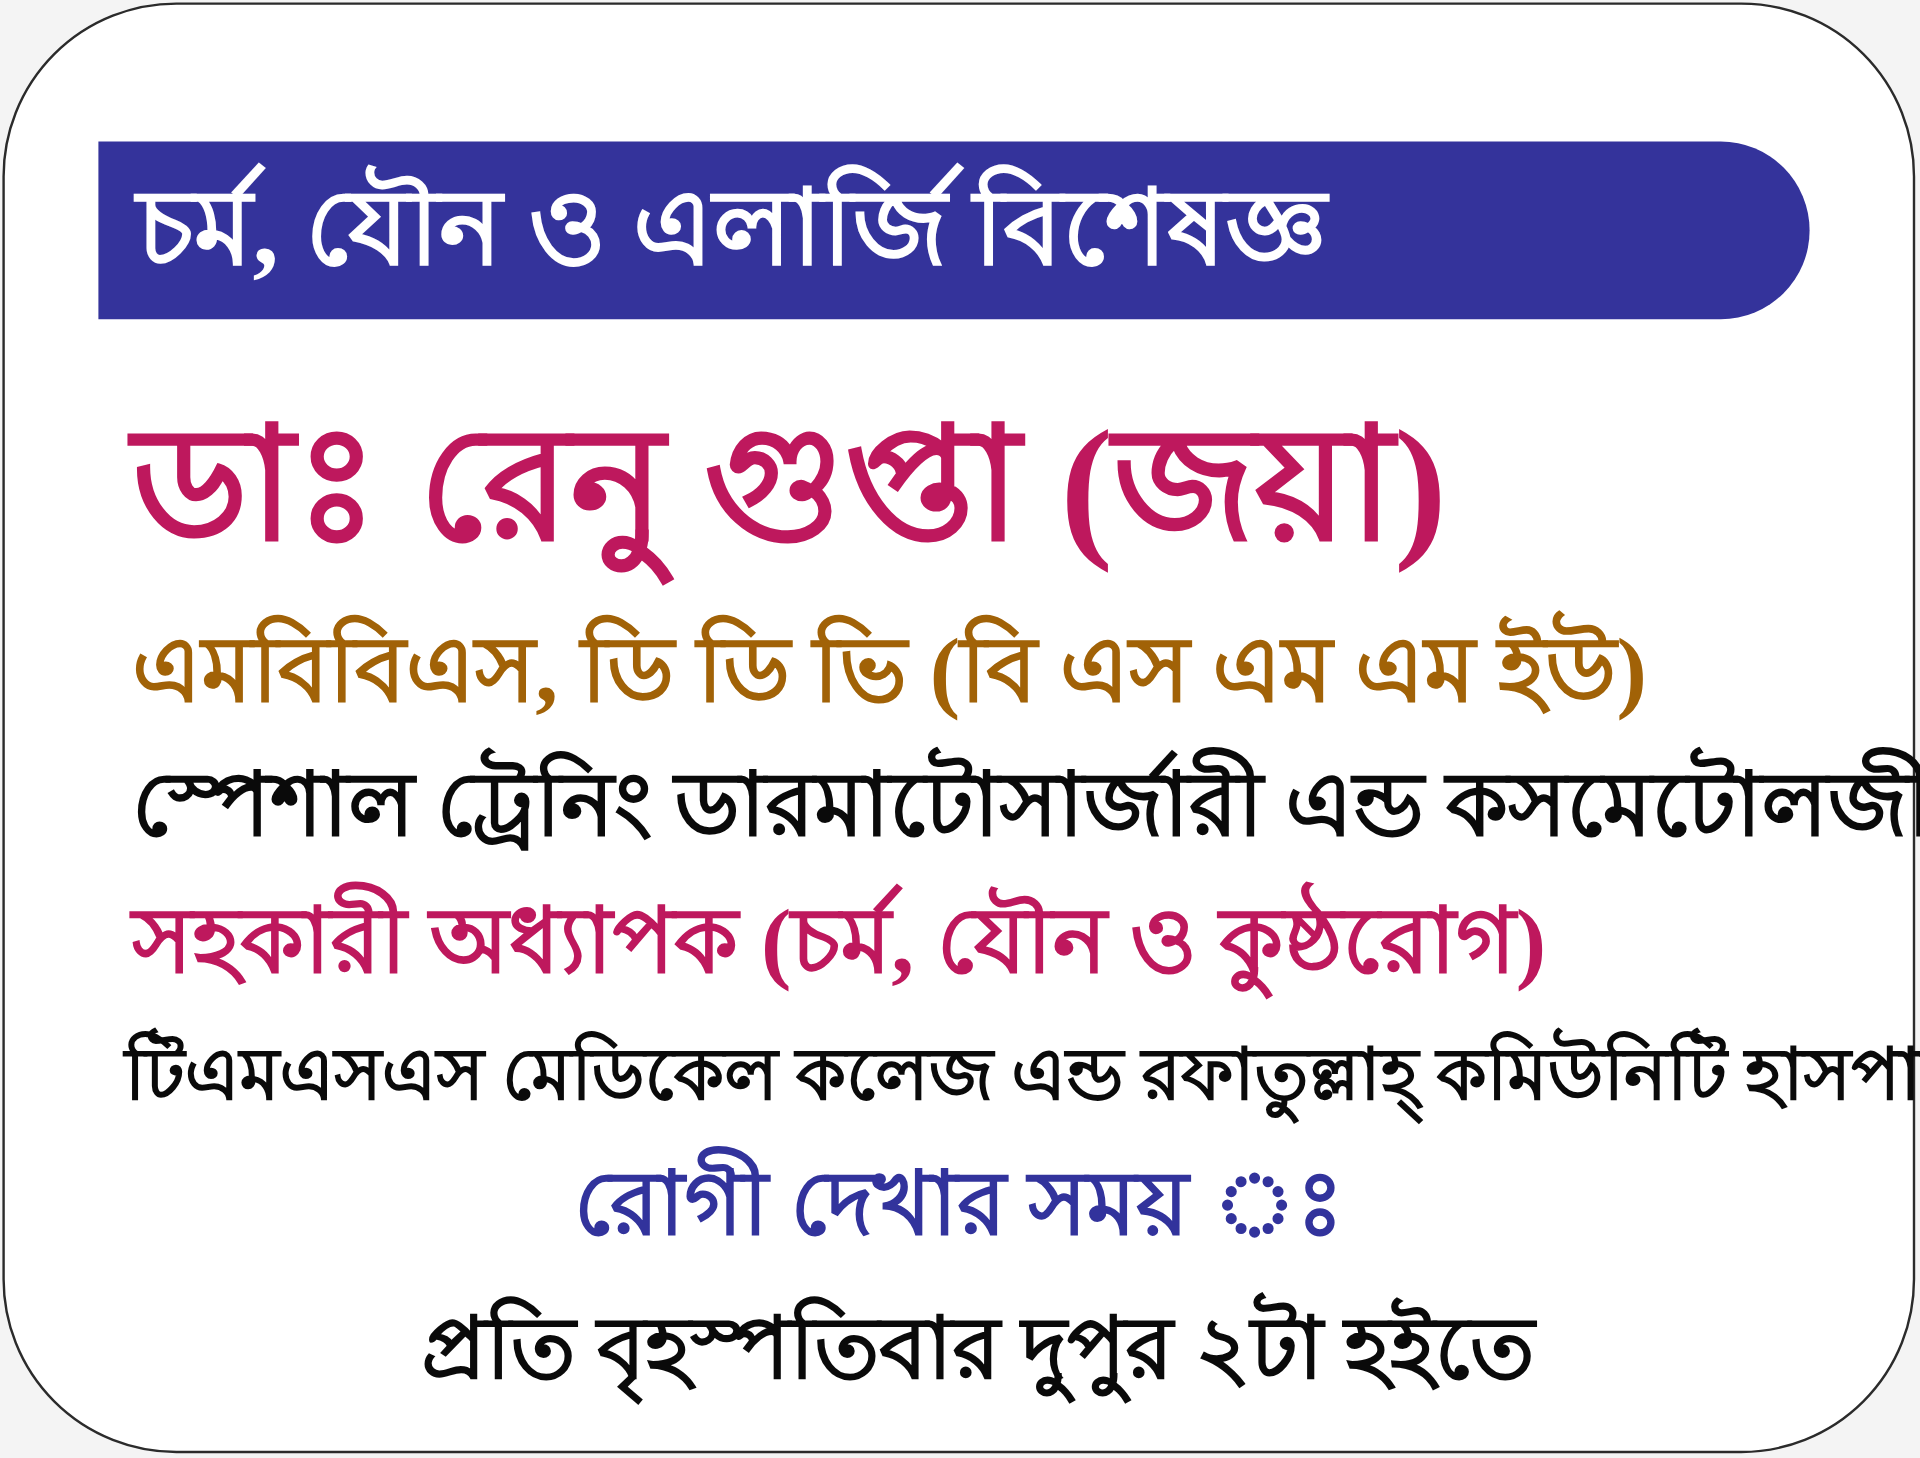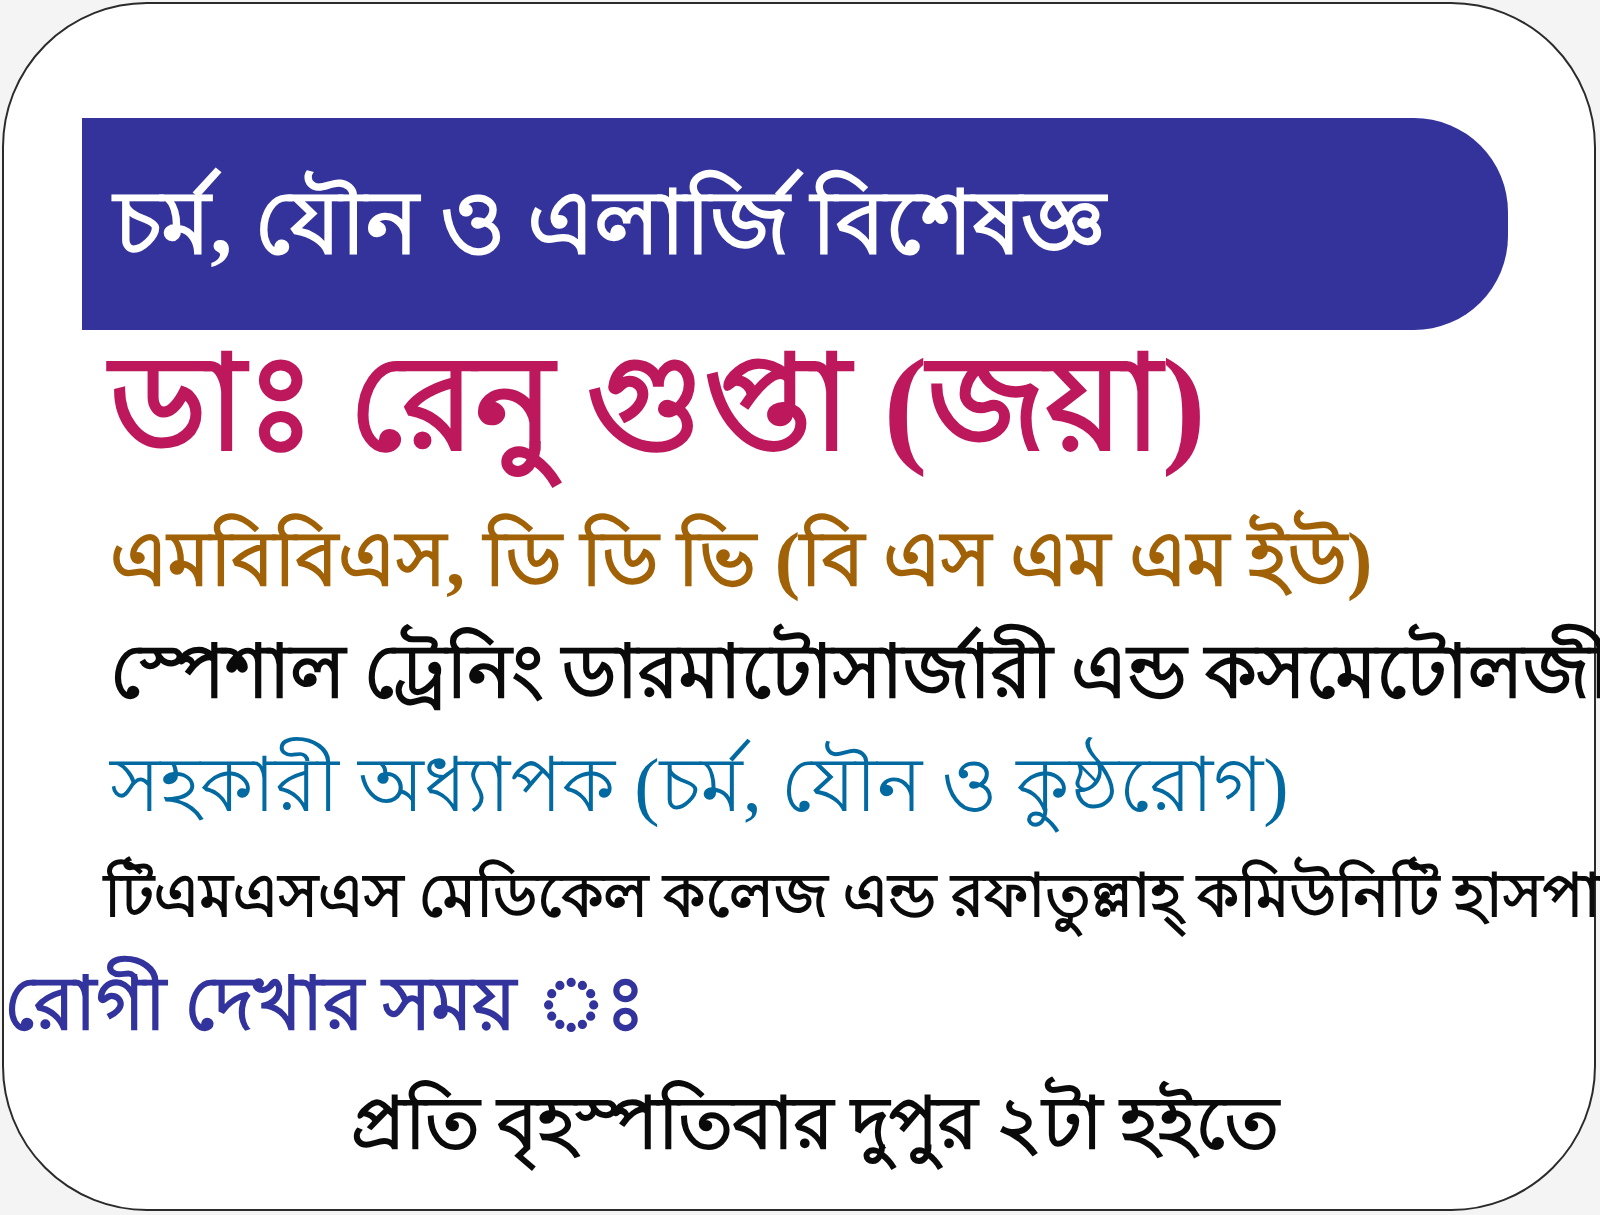--- a/index.html
+++ b/index.html
@@ -20,21 +20,21 @@
     background: #ffffff;
     border: 2px solid #2b2b2b;
     border-radius: 145px;
     box-sizing: border-box;
   }
   .banner {
     position: absolute;
     left: 78px;
     top: 114px;
     width: 1426px;
-    height: 212px;
+    height: 148px;
     background: #34339b;
     border-radius: 0 94px 94px 0;
     display: flex;
     align-items: center;
     padding-left: 32px;
     box-sizing: border-box;
     text-align: right;
   }
   .banner-text {
     color: #ffffff;
@@ -75,43 +75,44 @@
     font-size: 74px;
     font-weight: bold;
     line-height: 1.3;
     white-space: nowrap;
   }
   .designation {
     position: absolute;
     left: 106px;
     top: 732px;
     margin: 0;
-    color: #0369a1;
+    color: #be185d;
     font-size: 76px;
-    font-weight: normal;
+    font-weight: bold;
     line-height: 1.3;
     white-space: nowrap;
   }
   .institution {
     position: absolute;
     left: 100px;
     top: 852px;
     margin: 0;
     color: #0a0a0a;
     font-size: 60px;
     font-weight: bold;
     line-height: 1.35;
     white-space: nowrap;
   }
   .schedule-label {
     position: absolute;
     left: 0;
     top: 952px;
     width: 100%;
     margin: 0;
+    text-align: center;
     color: #32339c;
     font-size: 74px;
     font-weight: bold;
     line-height: 1.3;
     white-space: nowrap;
   }
   .schedule-time {
     position: absolute;
     left: 0;
     top: 1058px;

